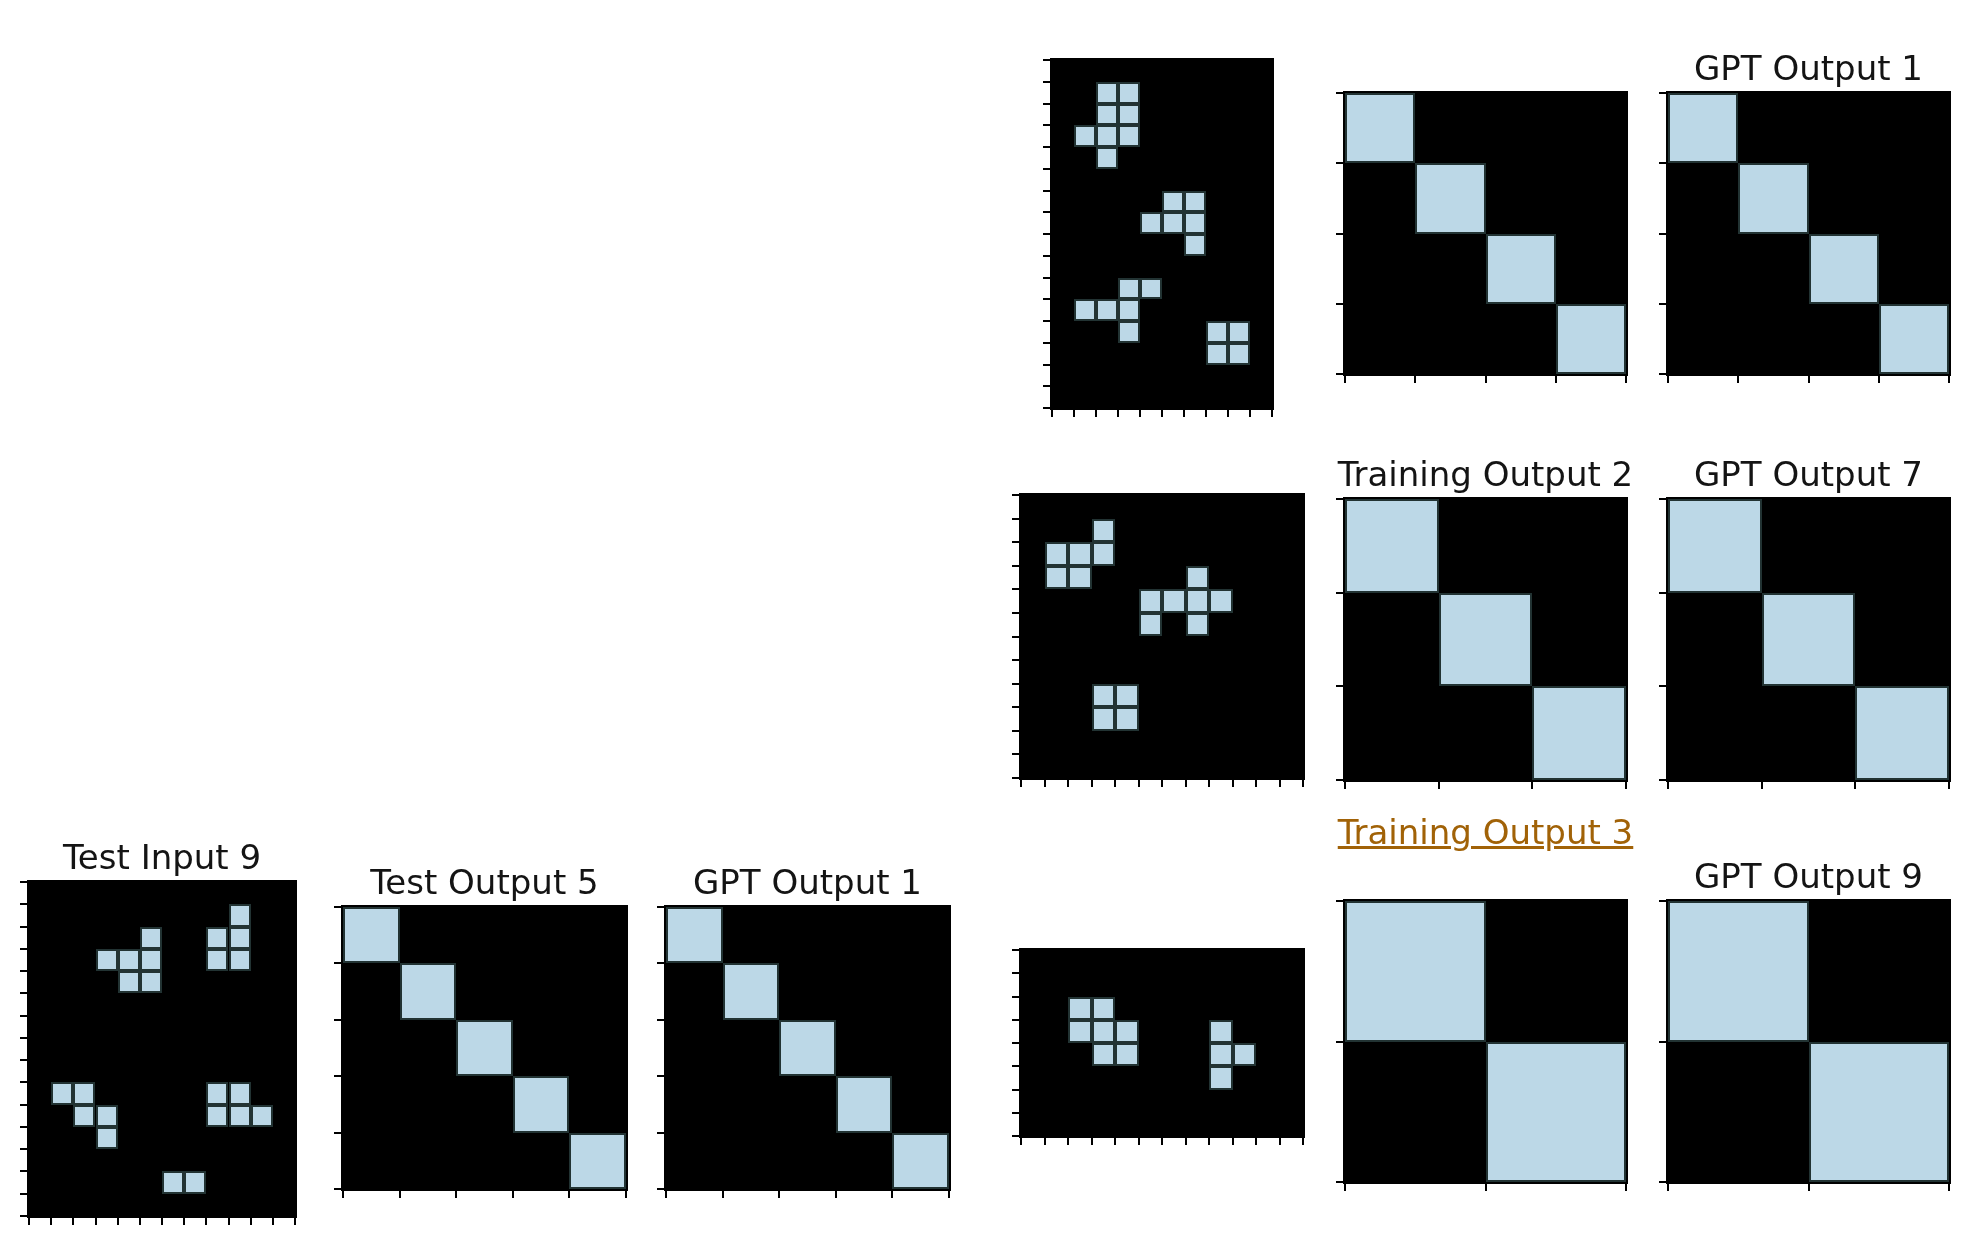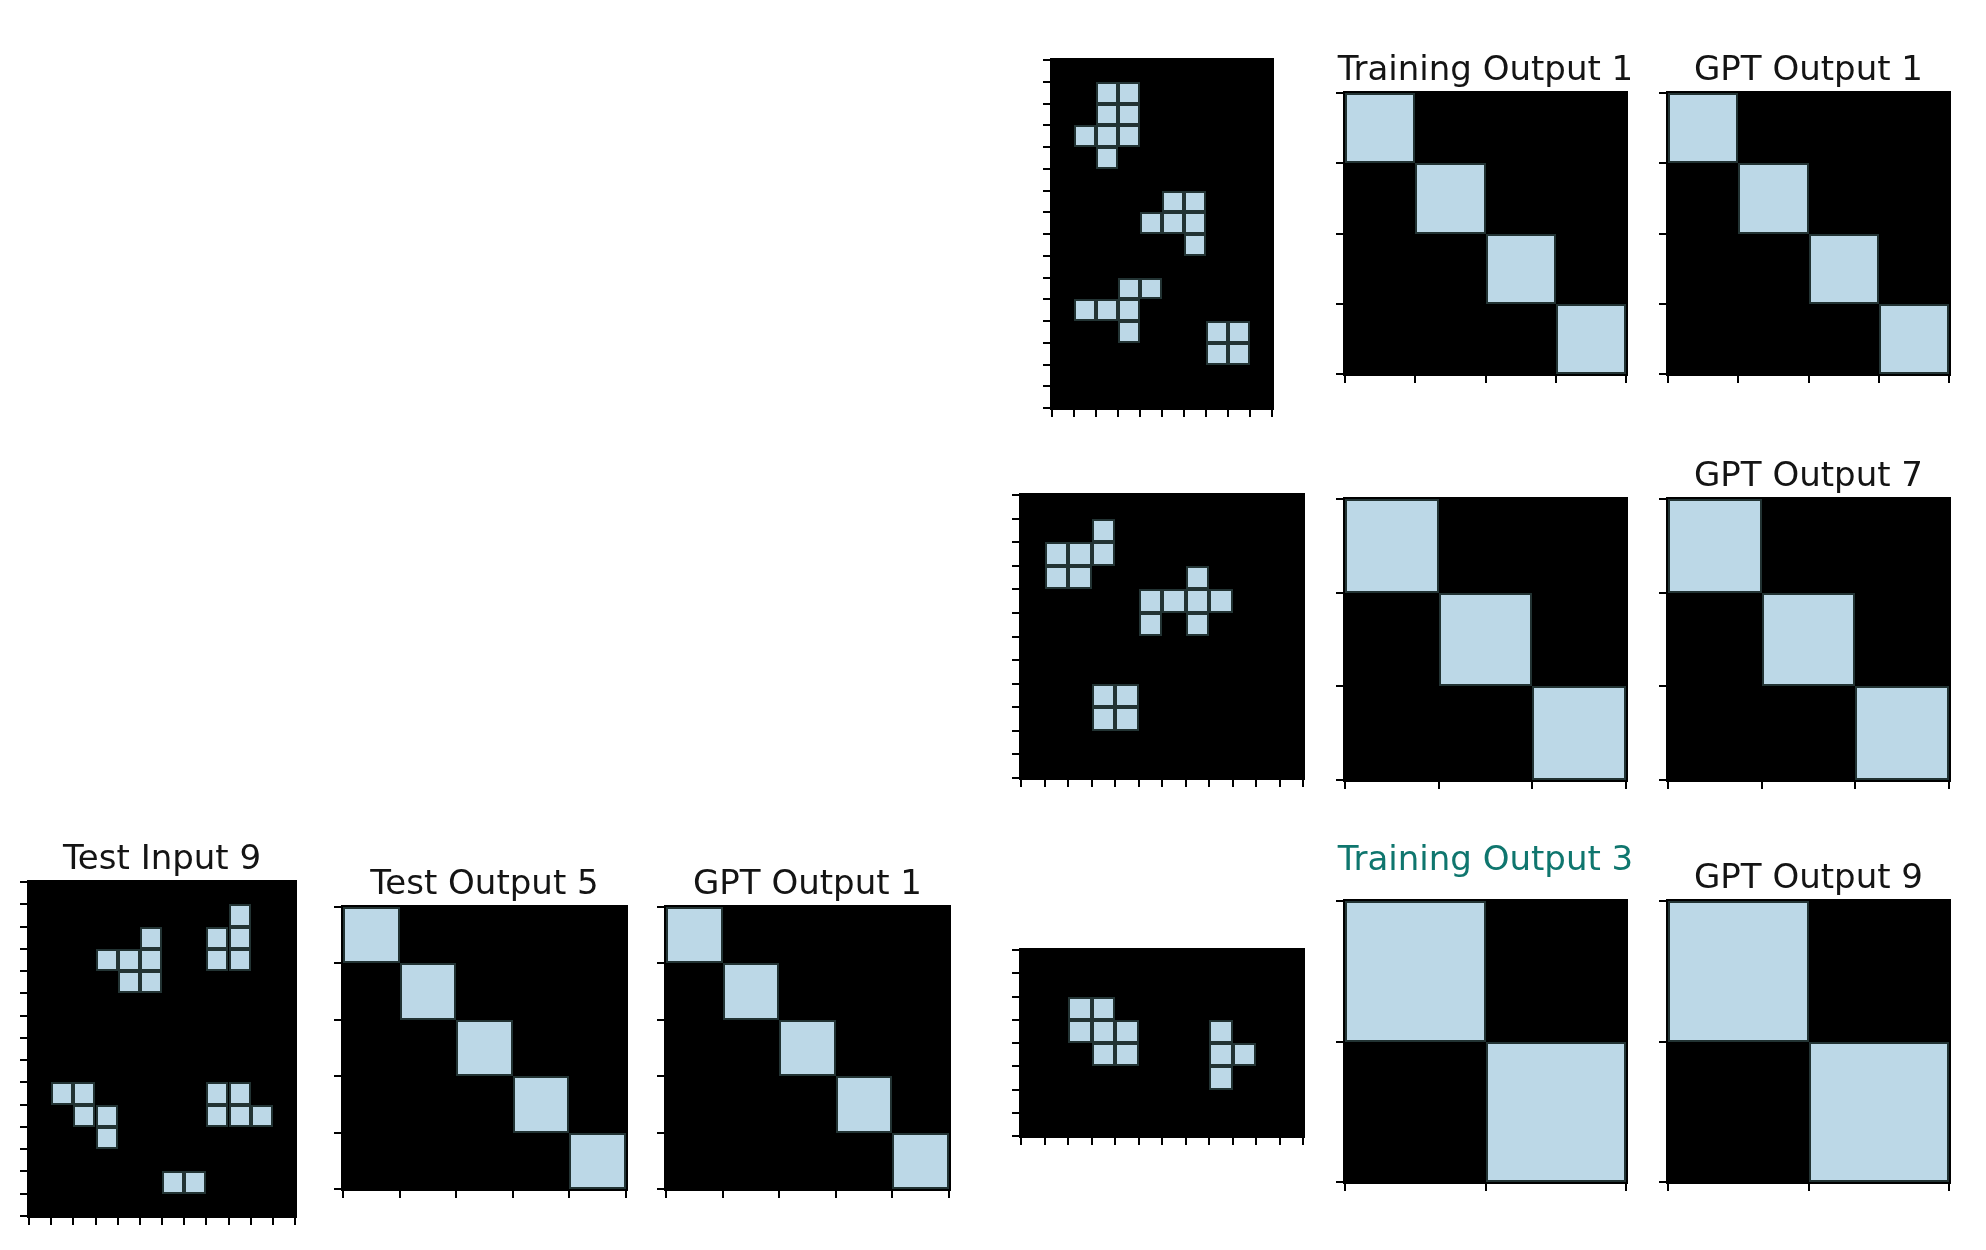--- a/index.html
+++ b/index.html
@@ -87,21 +87,20 @@
       <div class="tick left" style="left: -7px; top: 175px; background: rgb(0, 0, 0);"></div>
       <div class="tick left" style="left: -7px; top: 196.75px; background: rgb(0, 0, 0);"></div>
       <div class="tick left" style="left: -7px; top: 218.5px; background: rgb(0, 0, 0);"></div>
       <div class="tick left" style="left: -7px; top: 240.25px; background: rgb(0, 0, 0);"></div>
       <div class="tick left" style="left: -7px; top: 262px; background: rgb(0, 0, 0);"></div>
       <div class="tick left" style="left: -7px; top: 283.75px; background: rgb(0, 0, 0);"></div>
       <div class="tick left" style="left: -7px; top: 305.5px; background: rgb(0, 0, 0);"></div>
       <div class="tick left" style="left: -7px; top: 327.25px; background: rgb(0, 0, 0);"></div>
       <div class="tick left" style="left: -7px; top: 349px; background: rgb(0, 0, 0);"></div>
     </div>
-    <div class="panel-title" style="left: 1485.5px; top: 48px; color: rgb(20, 20, 20);">Training Output 1</div>
     <div class="panel-area" style="left: 1343px; top: 91px; width: 285px; height: 285px;">
       <div class="grid" style="background: rgb(0, 0, 0); border-color: rgb(0, 0, 0);">
         <div class="cell" style="left: 0px; top: 0px; width: 70.25px; height: 70.25px; background: rgb(188, 216, 231); box-shadow: rgb(34, 51, 51) 0px 0px 0px 2px inset;"></div>
         <div class="cell" style="left: 70.25px; top: 70.25px; width: 70.25px; height: 70.25px; background: rgb(188, 216, 231); box-shadow: rgb(34, 51, 51) 0px 0px 0px 2px inset;"></div>
         <div class="cell" style="left: 140.5px; top: 140.5px; width: 70.25px; height: 70.25px; background: rgb(188, 216, 231); box-shadow: rgb(34, 51, 51) 0px 0px 0px 2px inset;"></div>
         <div class="cell" style="left: 210.75px; top: 210.75px; width: 70.25px; height: 70.25px; background: rgb(188, 216, 231); box-shadow: rgb(34, 51, 51) 0px 0px 0px 2px inset;"></div>
       </div>
       <div class="tick bottom" style="left: 1px; top: 100%; background: rgb(0, 0, 0);"></div>
       <div class="tick bottom" style="left: 71.25px; top: 100%; background: rgb(0, 0, 0);"></div>
       <div class="tick bottom" style="left: 141.5px; top: 100%; background: rgb(0, 0, 0);"></div>
@@ -172,20 +171,21 @@
       <div class="tick left" style="left: -7px; top: 95.3333px; background: rgb(0, 0, 0);"></div>
       <div class="tick left" style="left: -7px; top: 118.917px; background: rgb(0, 0, 0);"></div>
       <div class="tick left" style="left: -7px; top: 142.5px; background: rgb(0, 0, 0);"></div>
       <div class="tick left" style="left: -7px; top: 166.083px; background: rgb(0, 0, 0);"></div>
       <div class="tick left" style="left: -7px; top: 189.667px; background: rgb(0, 0, 0);"></div>
       <div class="tick left" style="left: -7px; top: 213.25px; background: rgb(0, 0, 0);"></div>
       <div class="tick left" style="left: -7px; top: 236.833px; background: rgb(0, 0, 0);"></div>
       <div class="tick left" style="left: -7px; top: 260.417px; background: rgb(0, 0, 0);"></div>
       <div class="tick left" style="left: -7px; top: 284px; background: rgb(0, 0, 0);"></div>
     </div>
+    <div class="panel-title" style="left: 1485.5px; top: 454px; color: rgb(20, 20, 20);">Training Output 2</div>
     <div class="panel-area" style="left: 1343px; top: 497px; width: 285px; height: 285px;">
       <div class="grid" style="background: rgb(0, 0, 0); border-color: rgb(0, 0, 0);">
         <div class="cell" style="left: 0px; top: 0px; width: 93.6667px; height: 93.6667px; background: rgb(188, 216, 231); box-shadow: rgb(34, 51, 51) 0px 0px 0px 2px inset;"></div>
         <div class="cell" style="left: 93.6667px; top: 93.6667px; width: 93.6667px; height: 93.6667px; background: rgb(188, 216, 231); box-shadow: rgb(34, 51, 51) 0px 0px 0px 2px inset;"></div>
         <div class="cell" style="left: 187.333px; top: 187.333px; width: 93.6667px; height: 93.6667px; background: rgb(188, 216, 231); box-shadow: rgb(34, 51, 51) 0px 0px 0px 2px inset;"></div>
       </div>
       <div class="tick bottom" style="left: 1px; top: 100%; background: rgb(0, 0, 0);"></div>
       <div class="tick bottom" style="left: 94.6667px; top: 100%; background: rgb(0, 0, 0);"></div>
       <div class="tick bottom" style="left: 188.333px; top: 100%; background: rgb(0, 0, 0);"></div>
       <div class="tick bottom" style="left: 282px; top: 100%; background: rgb(0, 0, 0);"></div>
@@ -240,21 +240,21 @@
       <div class="tick left" style="left: -7px; top: 1px; background: rgb(0, 0, 0);"></div>
       <div class="tick left" style="left: -7px; top: 24.25px; background: rgb(0, 0, 0);"></div>
       <div class="tick left" style="left: -7px; top: 47.5px; background: rgb(0, 0, 0);"></div>
       <div class="tick left" style="left: -7px; top: 70.75px; background: rgb(0, 0, 0);"></div>
       <div class="tick left" style="left: -7px; top: 94px; background: rgb(0, 0, 0);"></div>
       <div class="tick left" style="left: -7px; top: 117.25px; background: rgb(0, 0, 0);"></div>
       <div class="tick left" style="left: -7px; top: 140.5px; background: rgb(0, 0, 0);"></div>
       <div class="tick left" style="left: -7px; top: 163.75px; background: rgb(0, 0, 0);"></div>
       <div class="tick left" style="left: -7px; top: 187px; background: rgb(0, 0, 0);"></div>
     </div>
-    <div class="panel-title" style="left: 1485.5px; top: 838px; color: #0f766e;">Training Output 3</div>
+    <div class="panel-title" style="left: 1485.5px; top: 812px; color: #a16207; text-decoration: underline;">Training Output 3</div>
     <div class="panel-area" style="left: 1343px; top: 899px; width: 285px; height: 285px;">
       <div class="grid" style="background: rgb(0, 0, 0); border-color: rgb(0, 0, 0);">
         <div class="cell" style="left: 0px; top: 0px; width: 140.5px; height: 140.5px; background: rgb(188, 216, 231); box-shadow: rgb(34, 51, 51) 0px 0px 0px 2px inset;"></div>
         <div class="cell" style="left: 140.5px; top: 140.5px; width: 140.5px; height: 140.5px; background: rgb(188, 216, 231); box-shadow: rgb(34, 51, 51) 0px 0px 0px 2px inset;"></div>
       </div>
       <div class="tick bottom" style="left: 1px; top: 100%; background: rgb(0, 0, 0);"></div>
       <div class="tick bottom" style="left: 141.5px; top: 100%; background: rgb(0, 0, 0);"></div>
       <div class="tick bottom" style="left: 282px; top: 100%; background: rgb(0, 0, 0);"></div>
       <div class="tick left" style="left: -7px; top: 1px; background: rgb(0, 0, 0);"></div>
       <div class="tick left" style="left: -7px; top: 141.5px; background: rgb(0, 0, 0);"></div>

